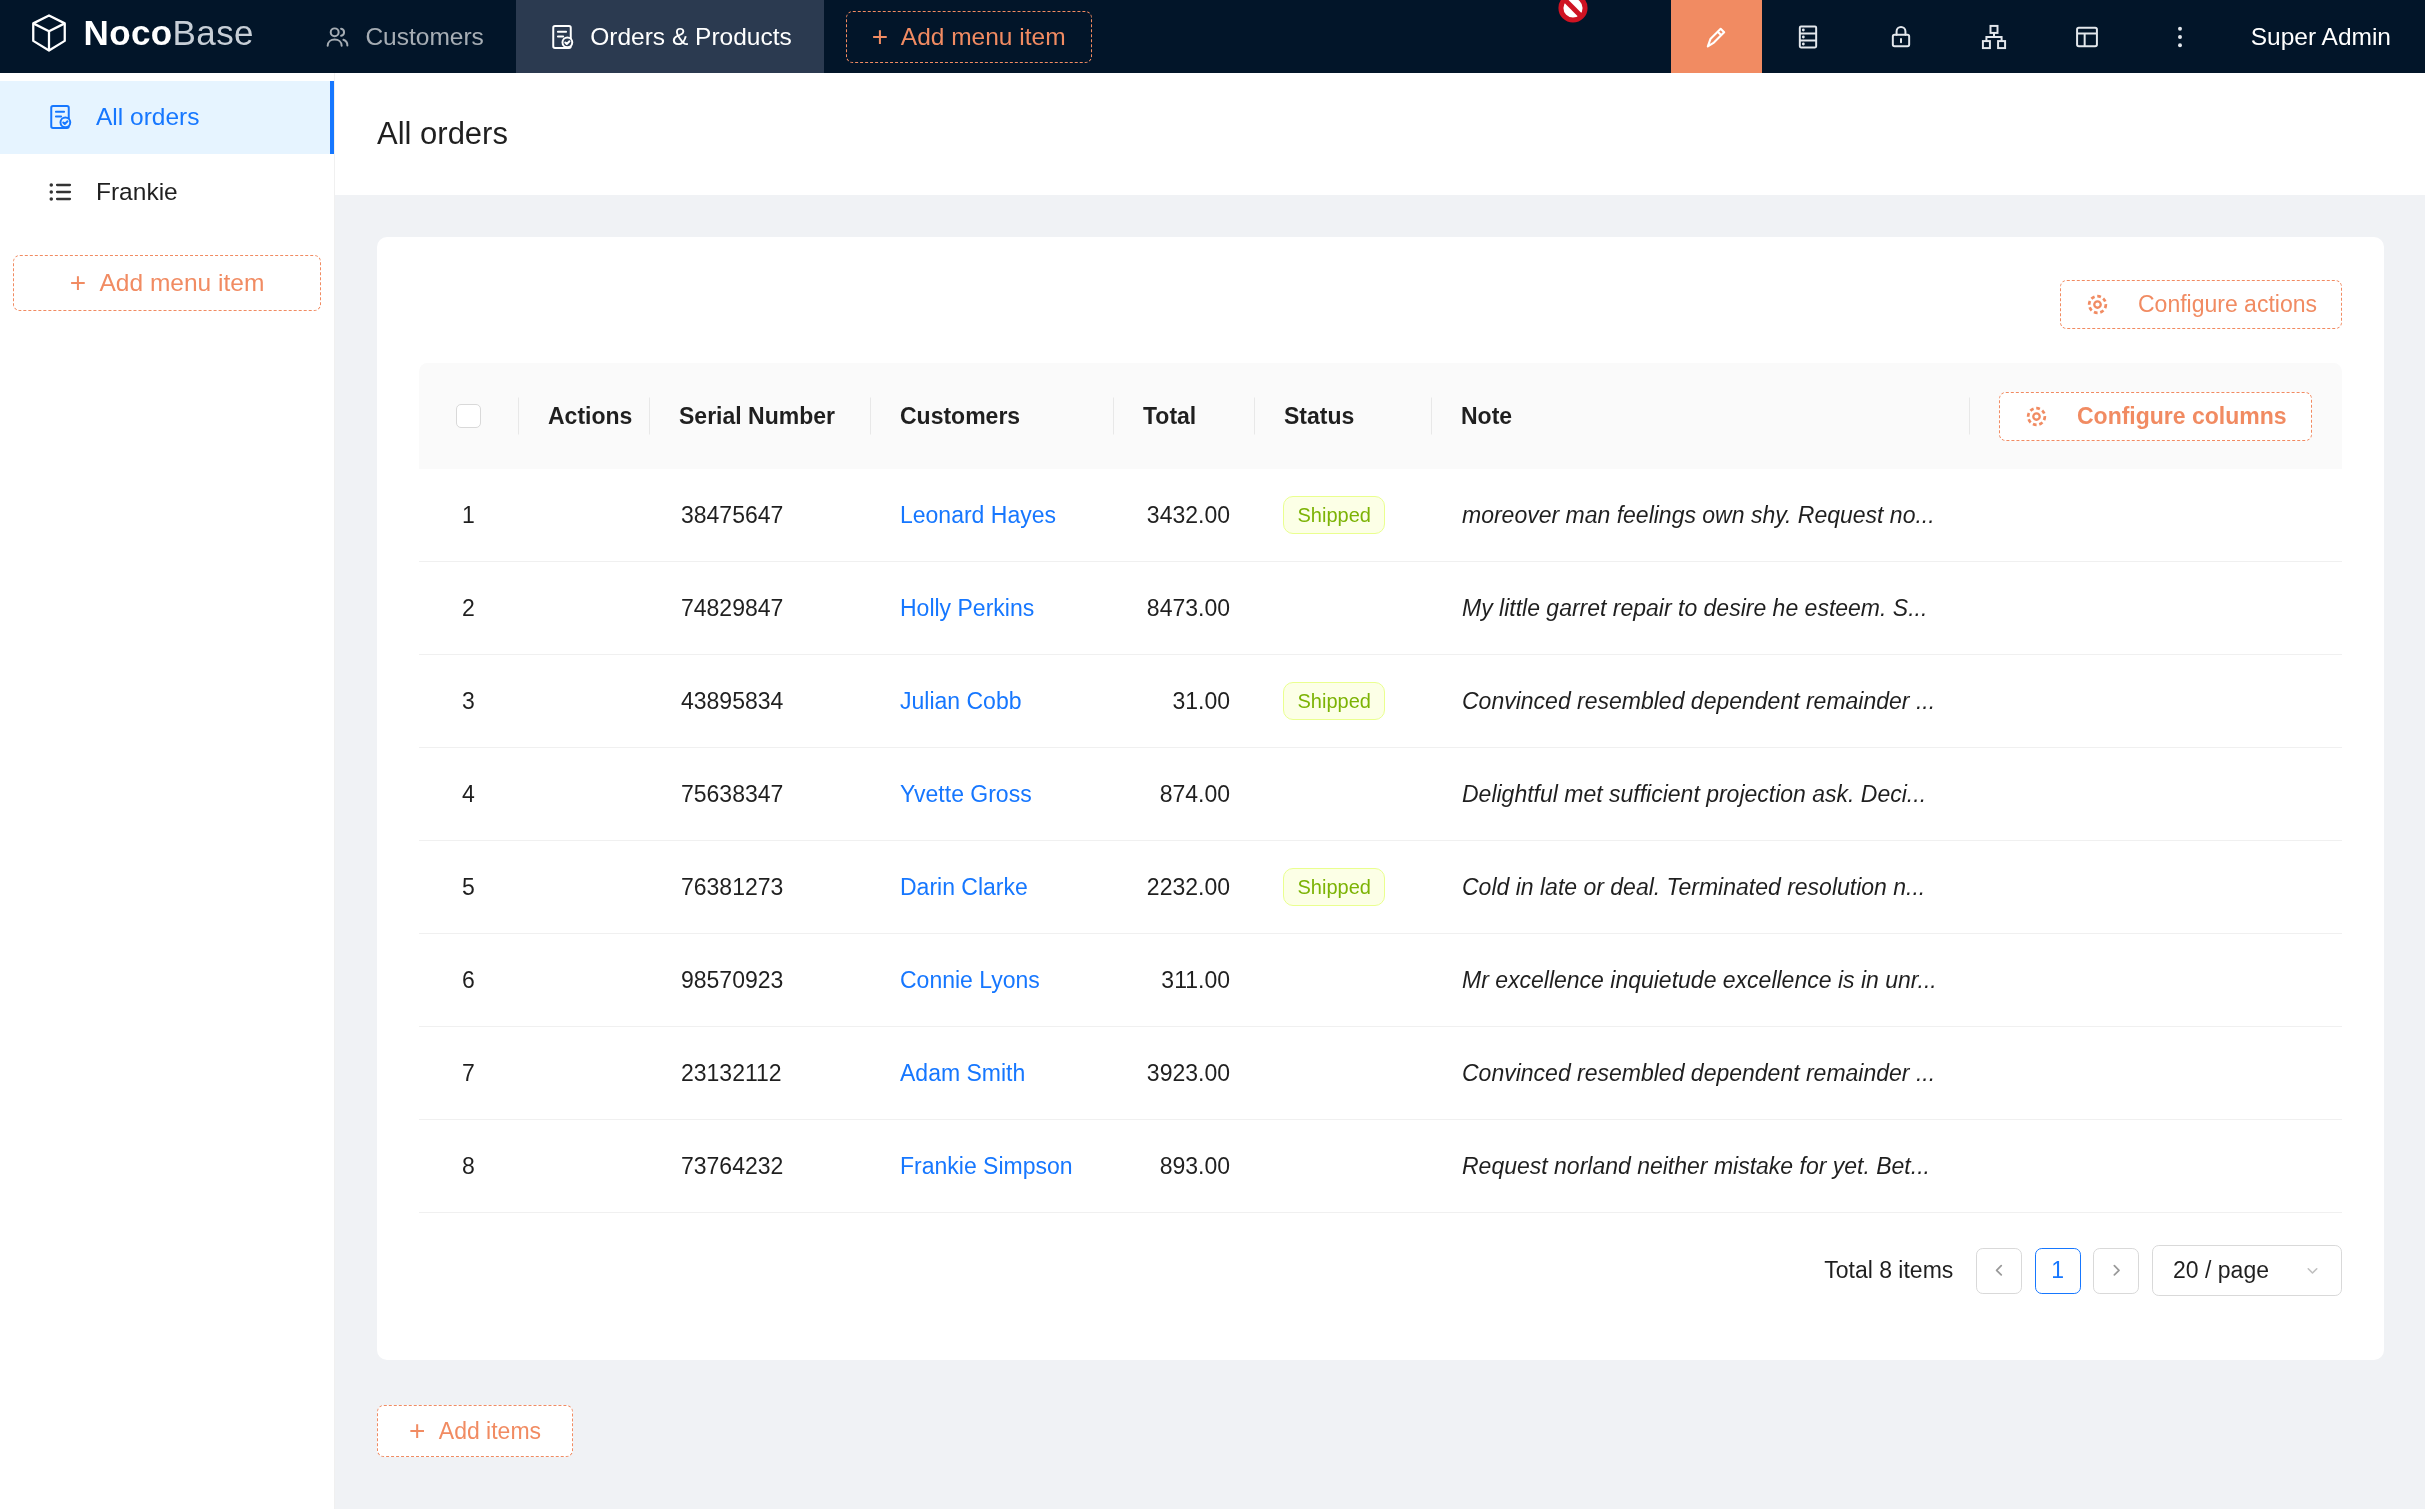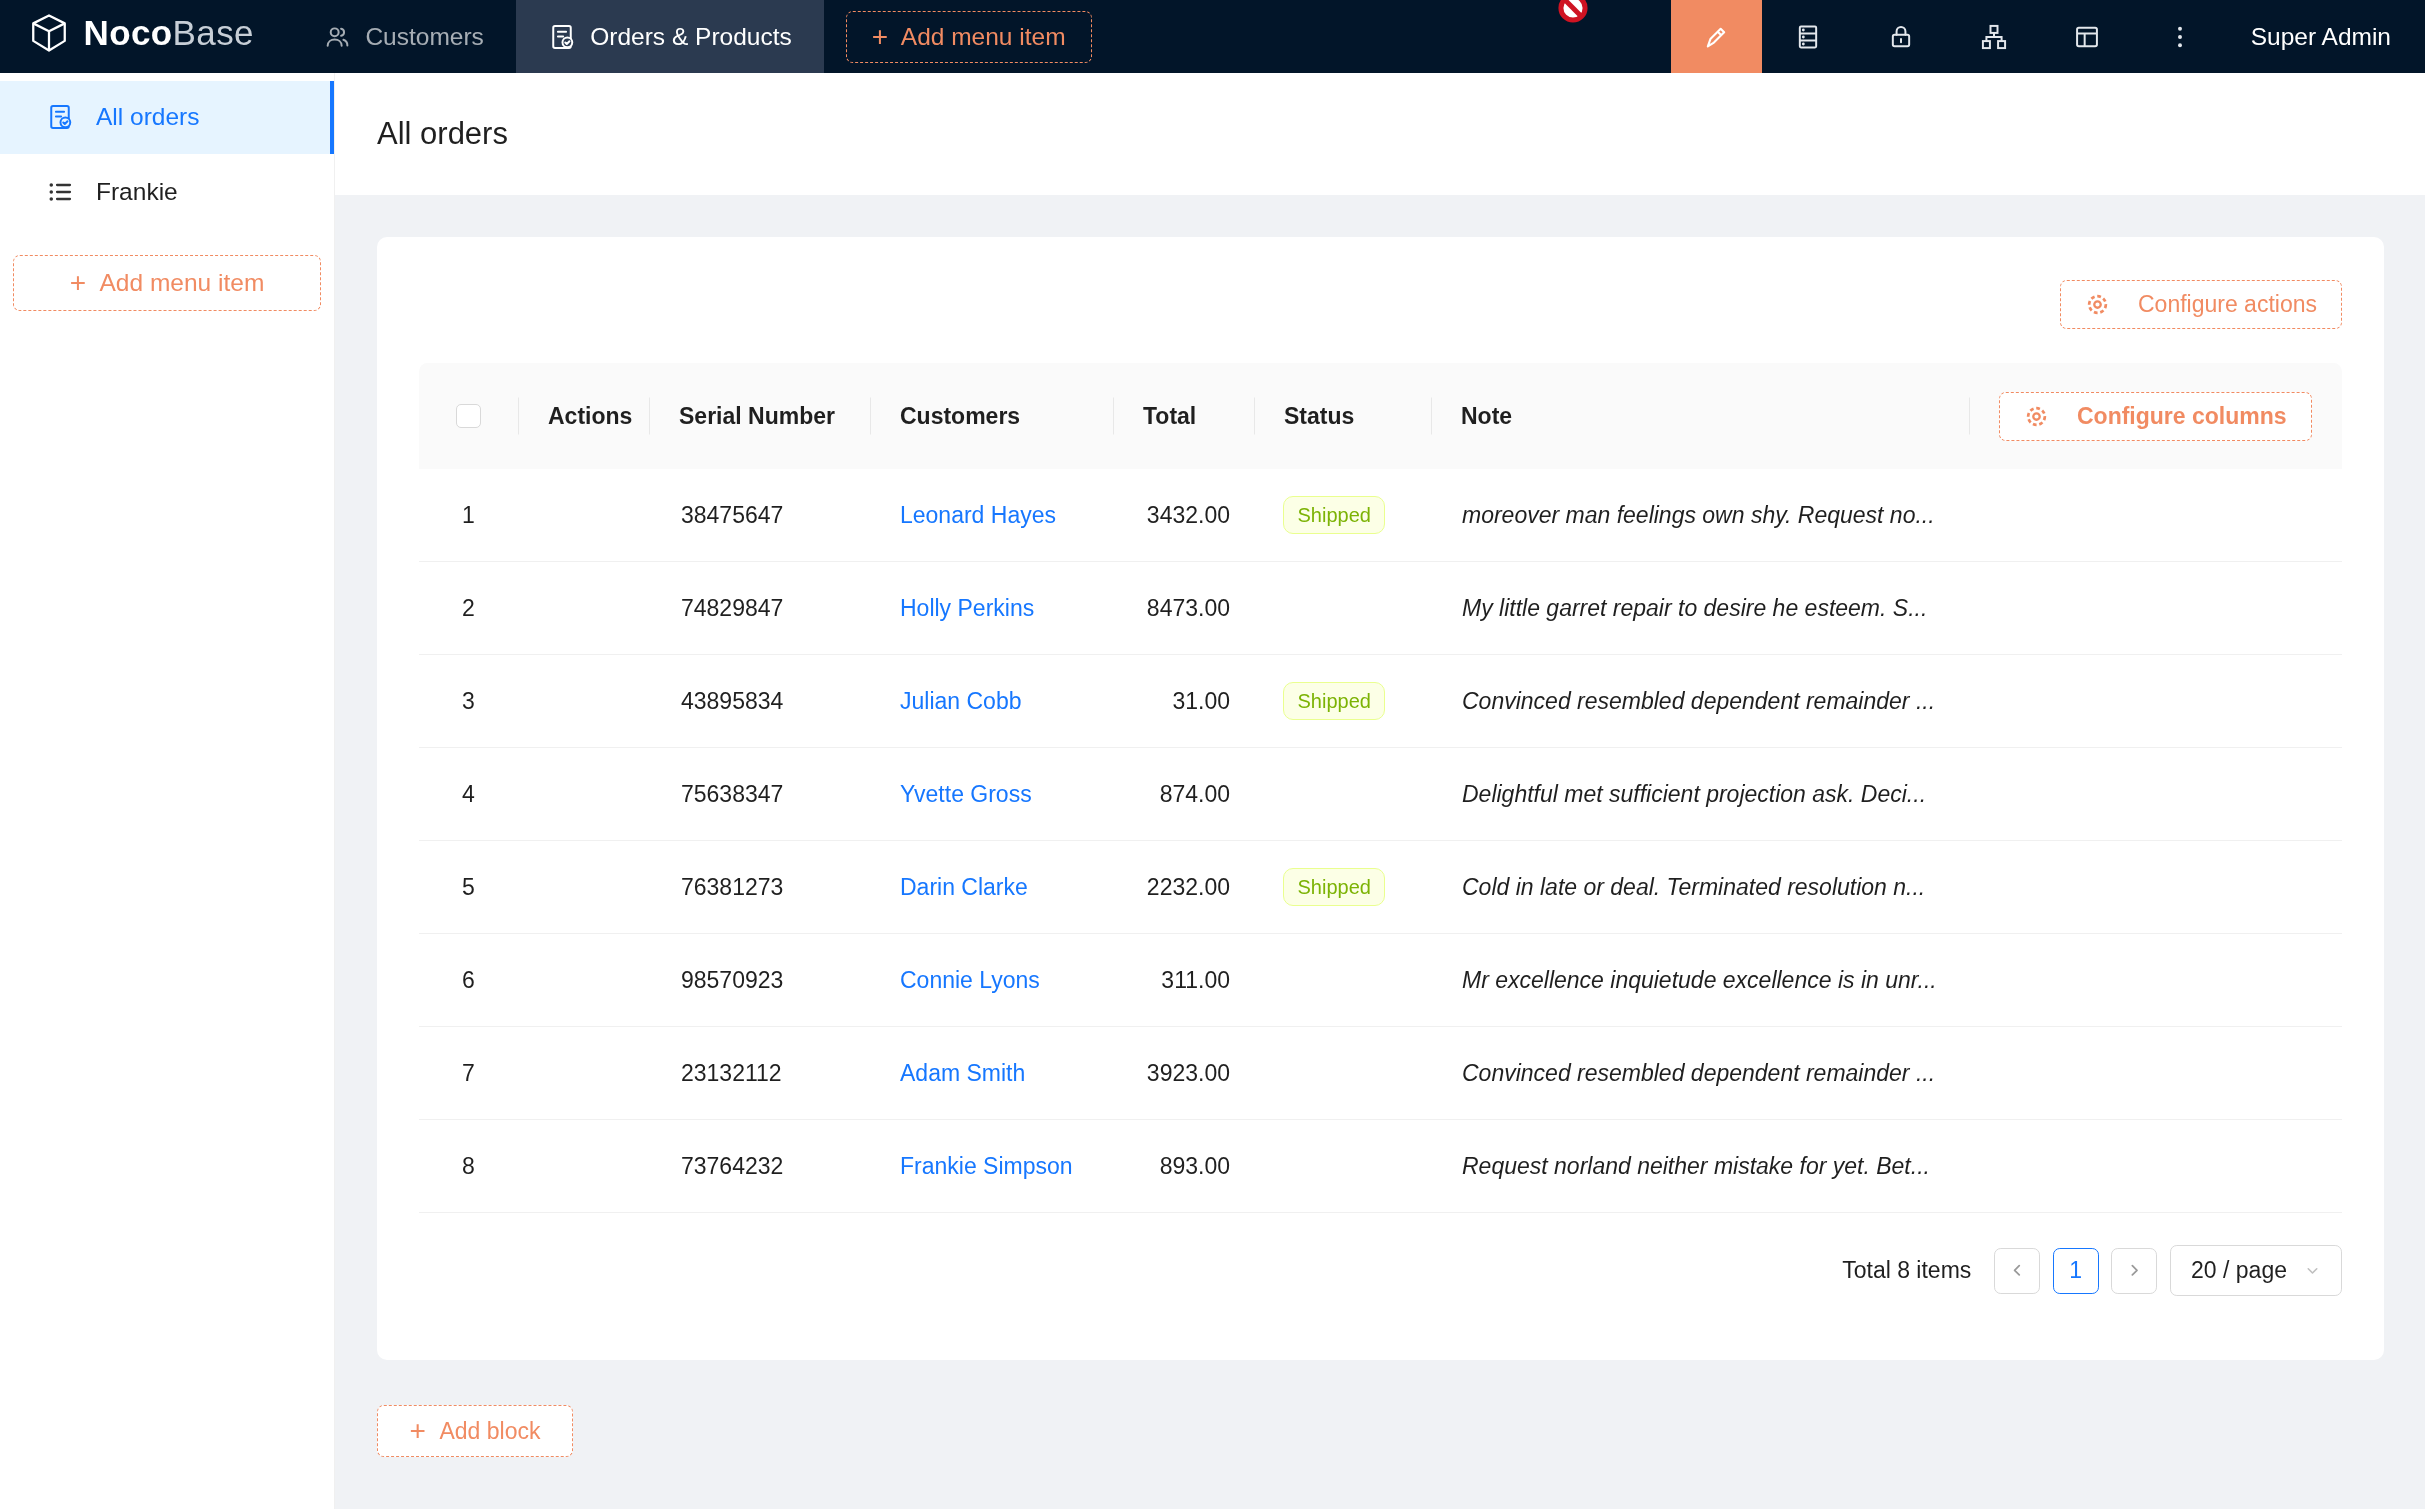--- a/index.html
+++ b/index.html
@@ -81,21 +81,21 @@
   .td-note { padding-left:31px;font-style:italic; }
 
   
   .pagination { display:flex; justify-content:flex-end; align-items:center; gap:12.7px; padding-top:32px; }
   .pg-total { font-size:23px; margin-right:10px; color:rgba(0,0,0,0.88); }
   .pg-btn { width:46px; height:46px; border:0.8px solid #d9d9d9; border-radius:6.8px; background:#fff;
     display:flex; align-items:center; justify-content:center; color:#999; cursor:pointer; }
   .pg-btn svg { width:18.6px; height:18.6px; }
   .pg-btn.current { border-color:#1677ff; color:#1677ff; font-size:23px; }
   .pg-size { height:51px; border:0.8px solid #d9d9d9; border-radius:6.8px; background:#fff;
-    display:flex; align-items:center; gap:17px; padding:0 20px; font-size:23px; color:rgba(0,0,0,0.88); cursor:pointer; }
+    display:flex; align-items:center; gap:35px; padding:0 20px; font-size:23px; color:rgba(0,0,0,0.88); cursor:pointer; }
   .pg-size svg { width:17px; height:17px; color:#bfbfbf; }
 
   .add-block-btn { margin-top:45px; width:196px; height:52px; background:#fff; border:1.7px dashed #f18b62;
     border-radius:6.8px; color:#f18b62; display:flex; align-items:center; justify-content:center; gap:13.5px;
     font-size:23px; cursor:pointer; }
 
   svg { display:block; }
 </style>
 </head>
 <body>
@@ -357,18 +357,18 @@
             <span>20 / page</span>
             <svg viewBox="0 0 24 24" fill="none" stroke="currentColor" stroke-width="2.2" stroke-linecap="round" stroke-linejoin="round">
                 <path d="M6 9.5l6 6 6-6"></path>
               </svg>
           </div>
         </div>
       </div>
 
       <div class="add-block-btn">
         <span class="plus-glyph">+</span>
-        <span>Add block</span>
+        <span>Add items</span>
       </div>
     </div>
   </div>
 </div>
 
 
 </body></html>

